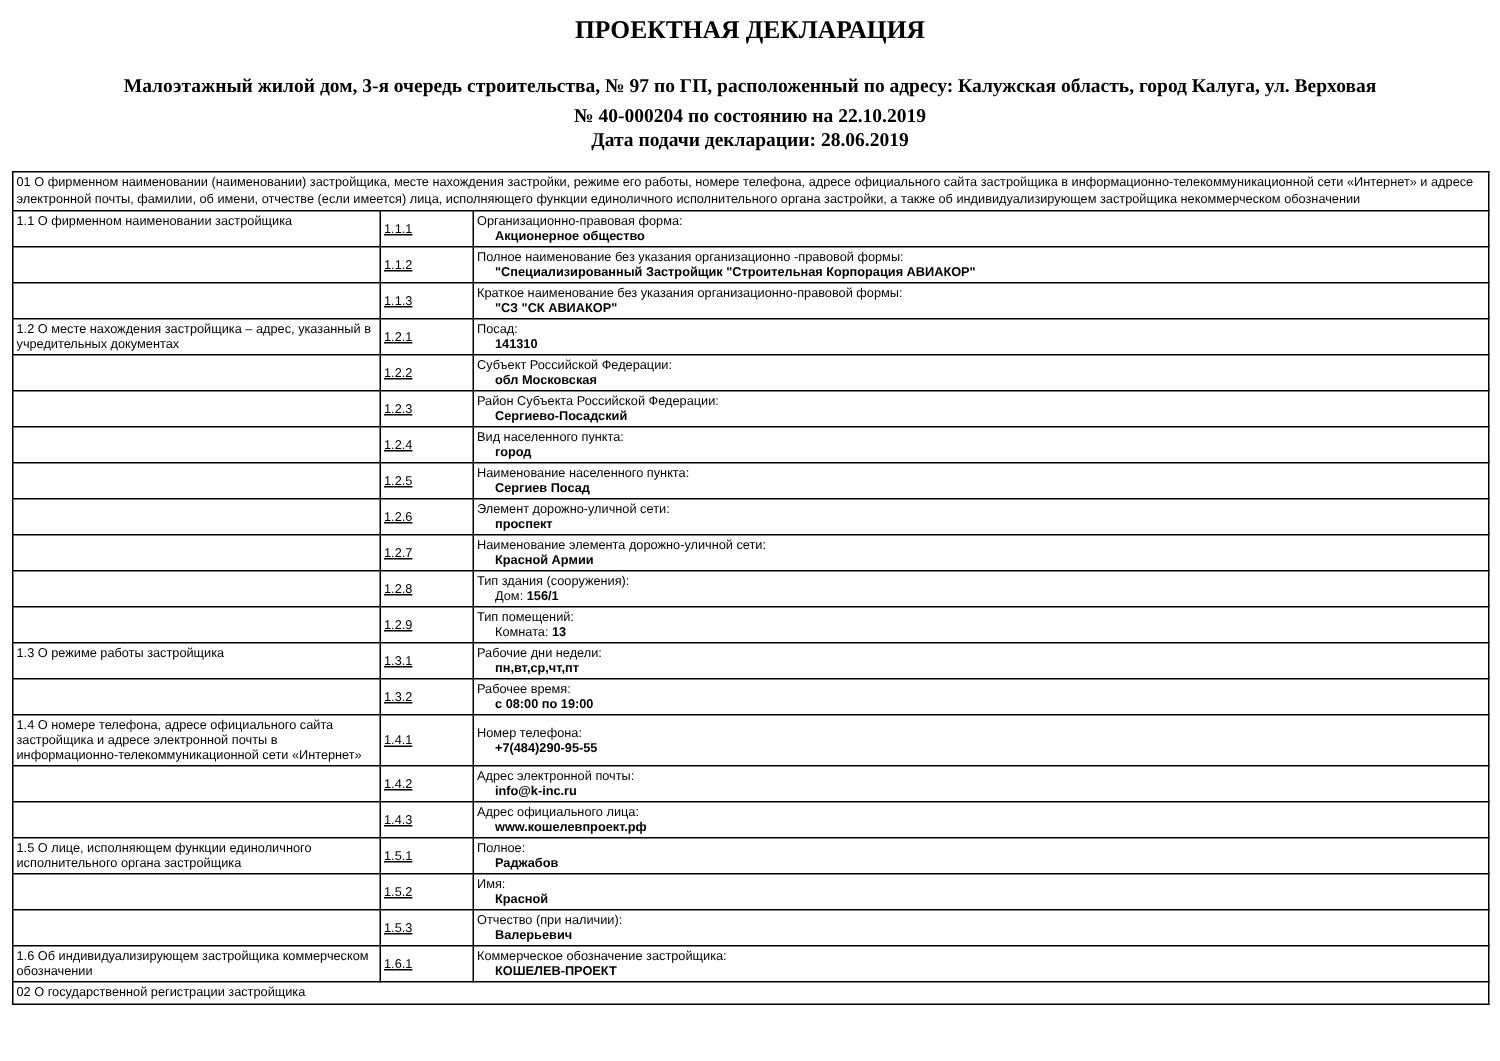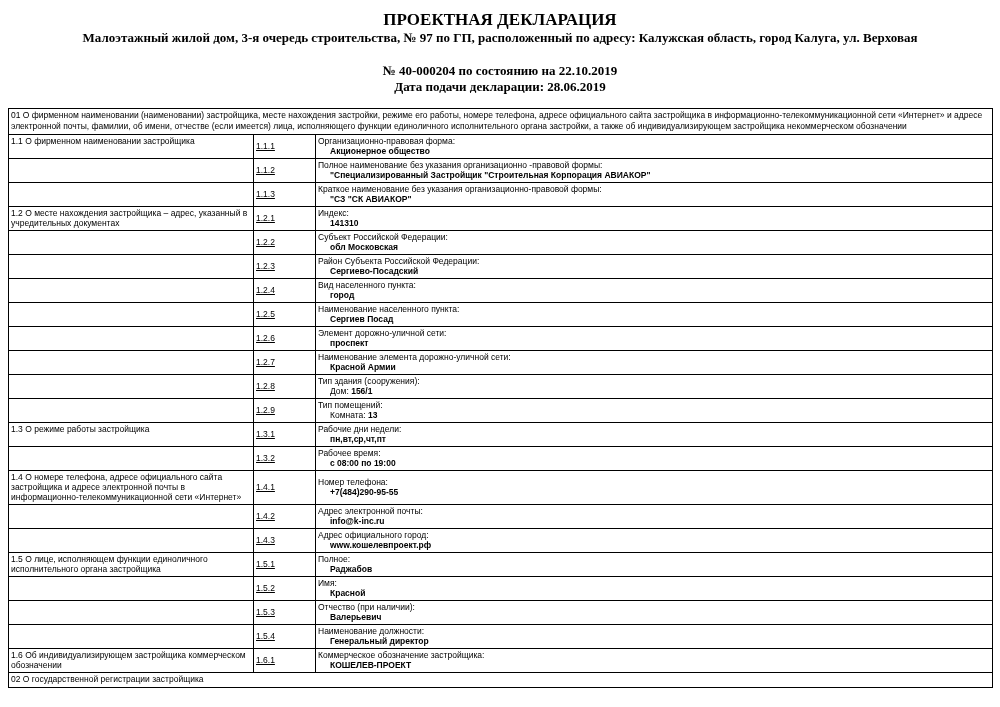--- a/index.html
+++ b/index.html
@@ -21,27 +21,28 @@
     font-weight: bold;
     font-size: 17px;
     text-align: center;
     margin-top: 2px;
   }
   .doc-subtitle {
     font-family: "Liberation Serif", serif;
     font-weight: bold;
     font-size: 13px;
     text-align: center;
+    margin-top: 19px;
   }
   .doc-number {
     font-family: "Liberation Serif", serif;
     font-weight: bold;
     font-size: 13px;
     text-align: center;
-    margin-top: 17px;
+    margin-top: 4px;
   }
   .doc-date {
     font-family: "Liberation Serif", serif;
     font-weight: bold;
     font-size: 13px;
     text-align: center;
   }
   
   table.decl {
     margin-top: 13px;
@@ -117,21 +118,21 @@
     <td class="con">
       <div class="lbl">Краткое наименование без указания организационно-правовой формы:</div>
       <div class="valline"><span class="pre"></span><span class="bold">"СЗ "СК АВИАКОР"</span></div>
     </td>
   </tr>
 
   <tr>
     <td class="sec">1.2 О месте нахождения застройщика – адрес, указанный в учредительных документах</td>
     <td class="num">1.2.1</td>
     <td class="con">
-      <div class="lbl">Индекс:</div>
+      <div class="lbl">Посад:</div>
       <div class="valline"><span class="pre"></span><span class="bold">141310</span></div>
     </td>
   </tr>
 
   <tr>
     <td class="sec"></td>
     <td class="num">1.2.2</td>
     <td class="con">
       <div class="lbl">Субъект Российской Федерации:</div>
       <div class="valline"><span class="pre"></span><span class="bold">обл Московская</span></div>
@@ -234,21 +235,21 @@
     <td class="con">
       <div class="lbl">Адрес электронной почты:</div>
       <div class="valline"><span class="pre"></span><span class="bold">info@k-inc.ru</span></div>
     </td>
   </tr>
 
   <tr>
     <td class="sec"></td>
     <td class="num">1.4.3</td>
     <td class="con">
-      <div class="lbl">Адрес официального город:</div>
+      <div class="lbl">Адрес официального лица:</div>
       <div class="valline"><span class="pre"></span><span class="bold">www.кошелевпроект.рф</span></div>
     </td>
   </tr>
 
   <tr>
     <td class="sec">1.5 О лице, исполняющем функции единоличного исполнительного органа застройщика</td>
     <td class="num">1.5.1</td>
     <td class="con">
       <div class="lbl">Полное:</div>
       <div class="valline"><span class="pre"></span><span class="bold">Раджабов</span></div>
@@ -266,28 +267,20 @@
 
   <tr>
     <td class="sec"></td>
     <td class="num">1.5.3</td>
     <td class="con">
       <div class="lbl">Отчество (при наличии):</div>
       <div class="valline"><span class="pre"></span><span class="bold">Валерьевич</span></div>
     </td>
   </tr>
 
-  <tr>
-    <td class="sec"></td>
-    <td class="num">1.5.4</td>
-    <td class="con">
-      <div class="lbl">Наименование должности:</div>
-      <div class="valline"><span class="pre"></span><span class="bold">Генеральный директор</span></div>
-    </td>
-  </tr>
 
   <tr>
     <td class="sec">1.6 Об индивидуализирующем застройщика коммерческом обозначении</td>
     <td class="num">1.6.1</td>
     <td class="con">
       <div class="lbl">Коммерческое обозначение застройщика:</div>
       <div class="valline"><span class="pre"></span><span class="bold">КОШЕЛЕВ-ПРОЕКТ</span></div>
     </td>
   </tr>
 <tr>

